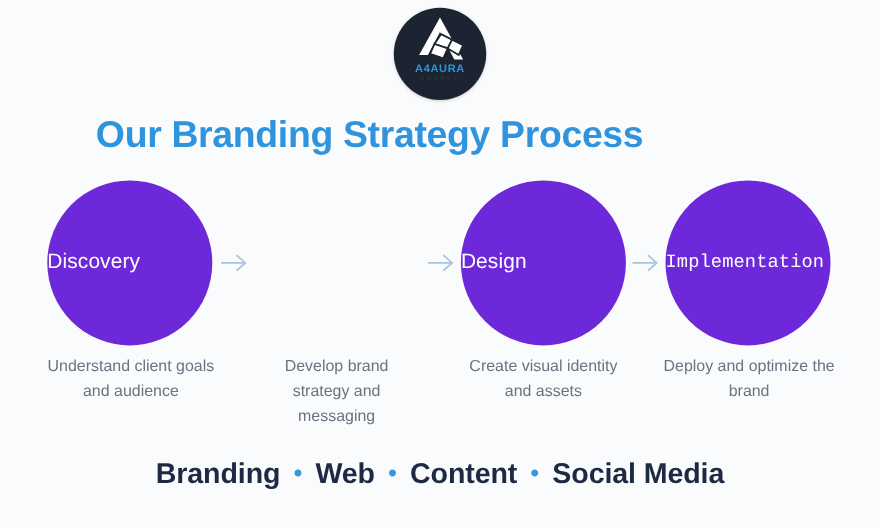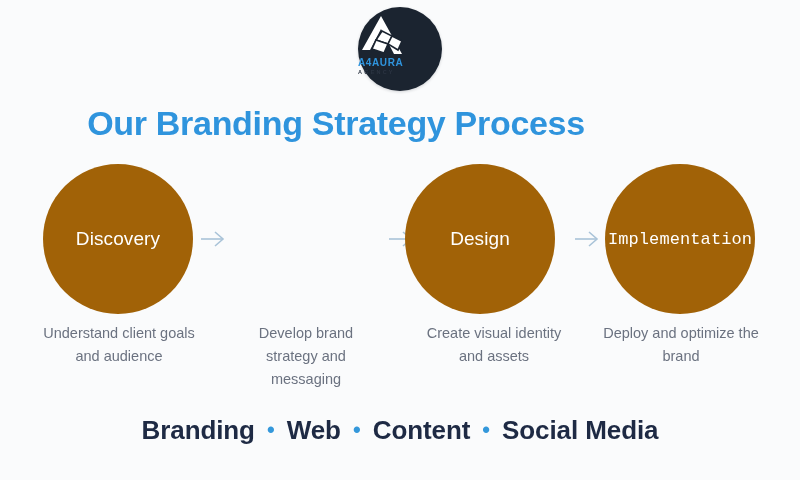--- a/index.html
+++ b/index.html
@@ -20,21 +20,21 @@
   #logo-badge {
     position: absolute;
     left: 358px;
     top: 7px;
     width: 84px;
     height: 84px;
     border-radius: 50%;
     background: #1b2430;
     display: flex;
     flex-direction: column;
-    align-items: flex-start;
+    align-items: center;
     justify-content: flex-start;
     box-shadow: 0 1px 3px rgba(20,28,40,0.18);
   }
   #logo-mark {
     margin-top: 8px;
     width: 46px;
     height: 42px;
     display: block;
   }
   #logo-wordmark {
@@ -75,38 +75,37 @@
     top: 164px;
     width: 800px;
     height: 150px;
   }
   .step-circle {
     position: absolute;
     top: 0;
     width: 150px;
     height: 150px;
     border-radius: 50%;
-    background: #a16207;
+    background: #6d28d9;
     display: flex;
     align-items: center;
-    justify-content: center;
   }
   .step-circle .step-label {
     color: #ffffff;
     font-size: 19px;
     font-weight: normal;
     letter-spacing: 0.1px;
     white-space: nowrap;
     text-align: center;
   }
   .step-circle.narrow .step-label { font-size: 17px; font-family: Liberation Mono, monospace; }
 
   #circle-0 { left: 43px; }
   #circle-1 { left: 231px; }
-  #circle-2 { left: 405px; }
+  #circle-2 { left: 419px; }
   #circle-3 { left: 605px; }
 
   .step-arrow {
     position: absolute;
     top: 64px;
     width: 26px;
     height: 22px;
     color: #a9c3d8;
   }
   #arrow-0 { left: 200px; }

